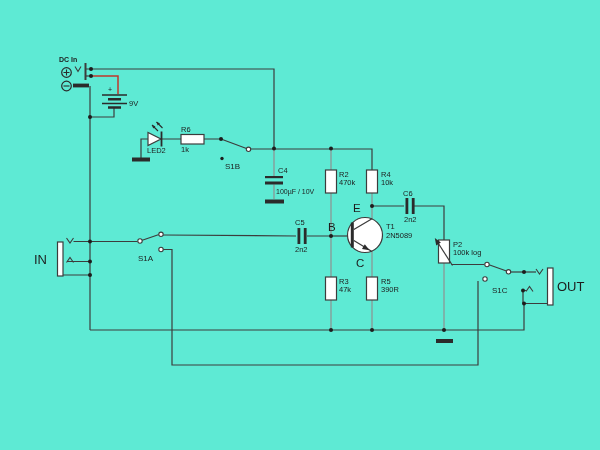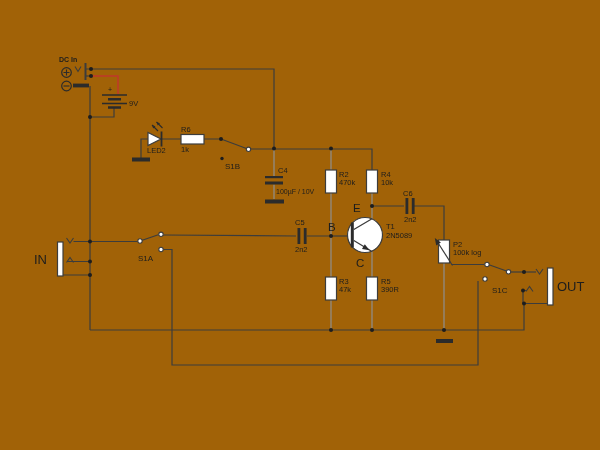--- a/index.html
+++ b/index.html
@@ -1,16 +1,16 @@
 <!DOCTYPE html>
 <html><head>
 <meta charset="utf-8">
 <style>
   html,body{margin:0;padding:0;background:#ffffff;}
-  .stage{position:relative;width:600px;height:450px;background:#a16207;overflow:hidden;
+  .stage{position:relative;width:600px;height:450px;background:#5eead4;overflow:hidden;
          font-family:"Liberation Sans", sans-serif;}
   svg{position:absolute;left:0;top:0;}
   text{fill:#1d1d1d;}
   .lbl{font-family:"Liberation Sans", sans-serif;font-size:7.5px;}
   .lbl-sm{font-family:"Liberation Sans", sans-serif;font-size:7px;}
   .sw{font-family:"Liberation Sans", sans-serif;font-size:8px;}
   .pin{font-family:"Liberation Sans", sans-serif;font-size:11.5px;}
   .jack{font-family:"Liberation Sans", sans-serif;font-size:13px;}
   .dcin{font-family:"Liberation Sans", sans-serif;font-size:7px;font-weight:bold;}
 </style>

